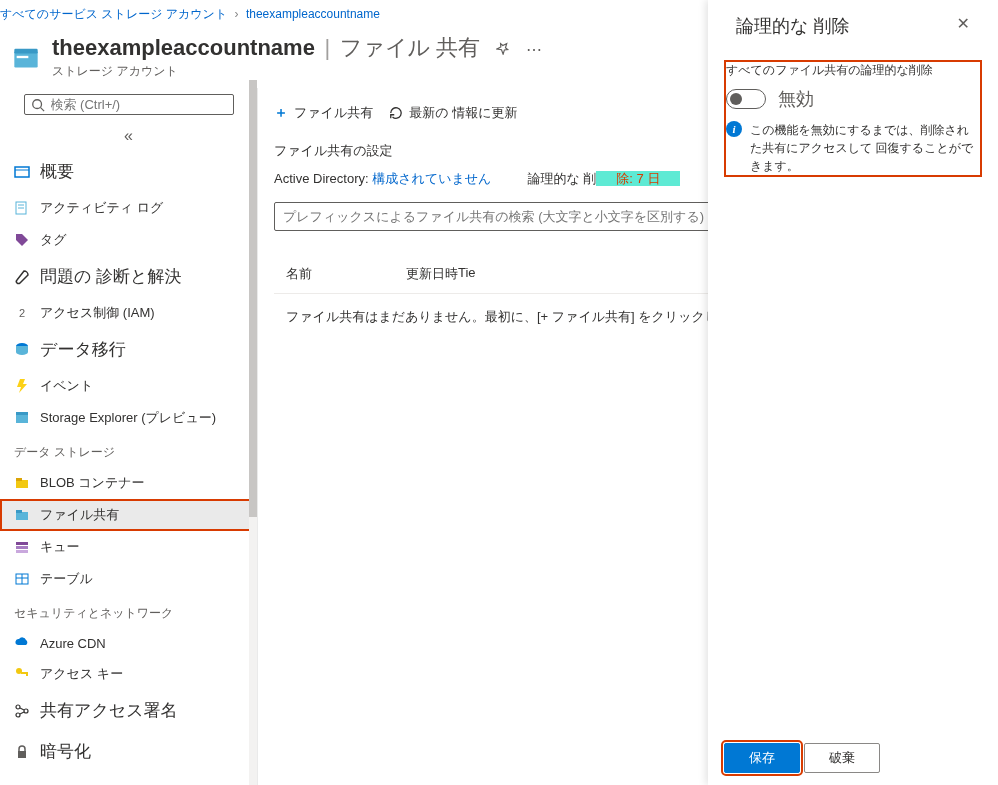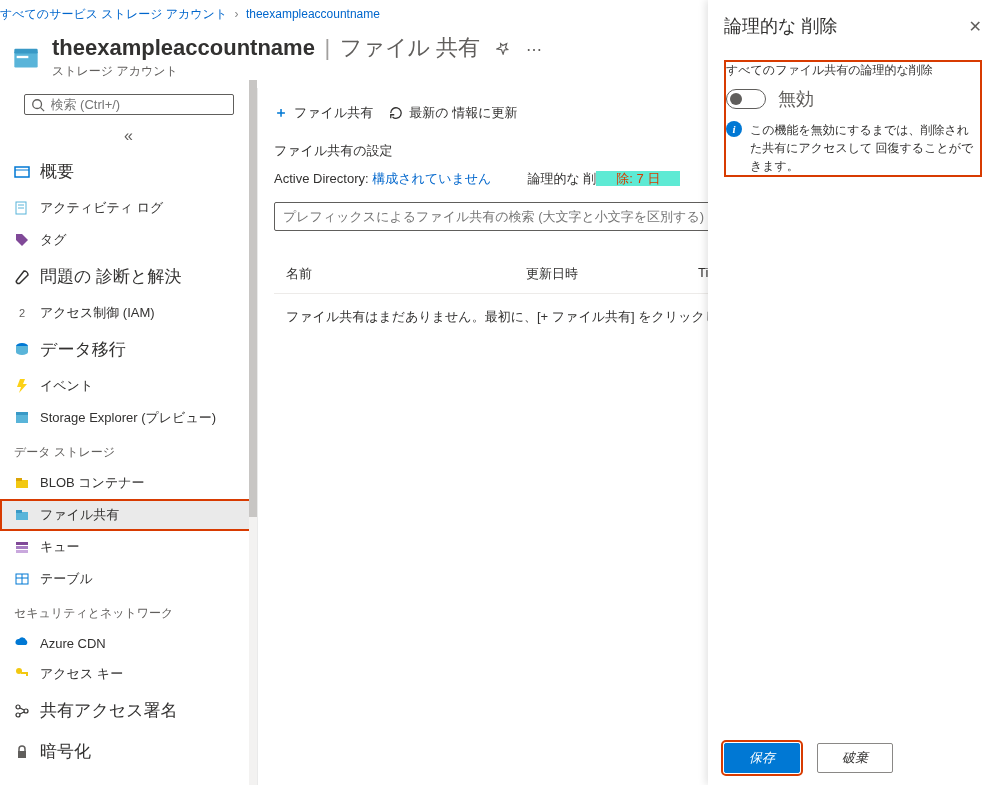--- a/index.html
+++ b/index.html
@@ -31,36 +31,36 @@
   .toolbar { display: flex; align-items: center; gap: 16px; padding: 6px 0 14px; font-size: 13px; }
   .toolbar .tb-btn { display: flex; align-items: center; gap: 6px; color: #323130; cursor: pointer; }
   .toolbar .tb-btn .plus { color: #0078d4; font-weight: bold; font-size: 14px; }
   .section-title { font-size: 13px; padding: 6px 0 10px; }
   .settings-row { display: flex; gap: 36px; font-size: 13px; padding-bottom: 14px; }
   .settings-row .lbl { color: #323130; }
   .settings-row a { color: #0066cc; }
   .redact { background: #5eead4; color: #d83b01; padding: 0 20px; }
   .filter-box { border: 1px solid #605e5c; border-radius: 2px; padding: 6px 8px; font-size: 13px; margin-bottom: 24px; }
   .filter-box input { border: none; outline: none; width: 100%; font-size: 13px; background: transparent; }
-  .table-header { display: flex; gap: 120px; font-size: 13px; padding: 10px 12px; border-bottom: 1px solid #edebe9; color: #323130; }
+  .table-header { display: flex; font-size: 13px; padding: 10px 12px; border-bottom: 1px solid #edebe9; color: #323130; }
   .empty-row { padding: 14px 12px; font-size: 13px; color: #323130; }
   .panel { position: absolute; top: 0; right: 0; bottom: 0; width: 290px; background: #fff; box-shadow: -2px 0 8px rgba(0,0,0,0.12); display: flex; flex-direction: column; }
-  .panel-header { display: flex; justify-content: space-between; align-items: center; padding: 14px 16px; }
+  .panel-header { display: flex; justify-content: space-between; padding: 14px 28px; }
   .panel-header h2 { font-size: 18px; font-weight: 400; }
   .close-btn { font-size: 16px; cursor: pointer; color: #605e5c; }
   .panel-body { padding: 8px 16px; flex: 1; }
   .panel-card { border: 2px solid #d83b01; }
   .panel-card .card-label { font-size: 12px; color: #323130; margin-bottom: 8px; }
   .toggle-row { display: flex; align-items: center; gap: 12px; margin-bottom: 10px; }
   .toggle { width: 40px; height: 20px; border: 1px solid #605e5c; border-radius: 12px; position: relative; background: #fff; }
   .toggle .knob { width: 12px; height: 12px; background: #605e5c; border-radius: 50%; position: absolute; top: 3px; left: 3px; }
   .toggle-label { font-size: 18px; color: #605e5c; }
   .info-row { display: flex; gap: 8px; font-size: 12px; color: #323130; line-height: 1.5; }
   .info-icon { width: 16px; height: 16px; background: #0078d4; color: #fff; border-radius: 50%; display: flex; align-items: center; justify-content: center; font-size: 11px; font-weight: bold; flex-shrink: 0; font-style: italic; font-family: serif; }
-  .panel-footer { padding: 12px 16px; display: flex; gap: 17px; font-style: italic; }
+  .panel-footer { padding: 12px 16px; display: flex; gap: 4px; }
   .btn { min-width: 76px; padding: 5px 14px; font-size: 13px; border-radius: 2px; cursor: pointer; text-align: center; }
   .btn-primary { background: #0078d4; color: #fff; border: 1px solid #0078d4; outline: 2px solid #d83b01; outline-offset: 1px;}
   .btn-secondary { background: #fff; color: #323130; border: 1px solid #8a8886; }
   .scrollbar-track { position: absolute; top: 80px; bottom: 0; width: 8px; background: #f3f2f1; }
   .scrollbar-track.left-sb { left: 249px; }
   .scrollbar-thumb { position: absolute; left: 0; right: 0; background: #c8c6c4; border-radius: 0; }
 </style>
 </head>
 <body>
 

